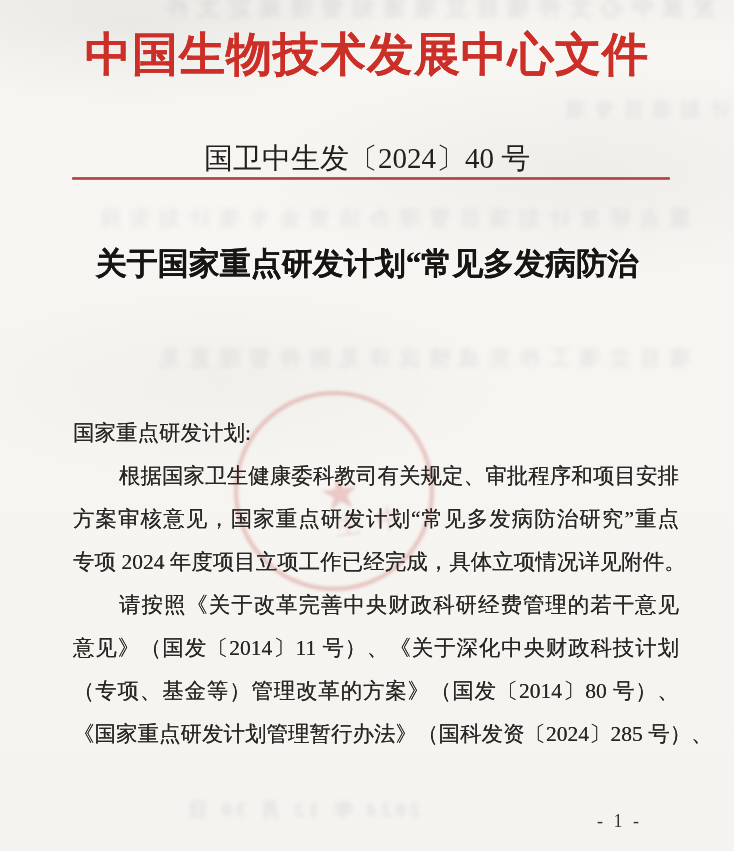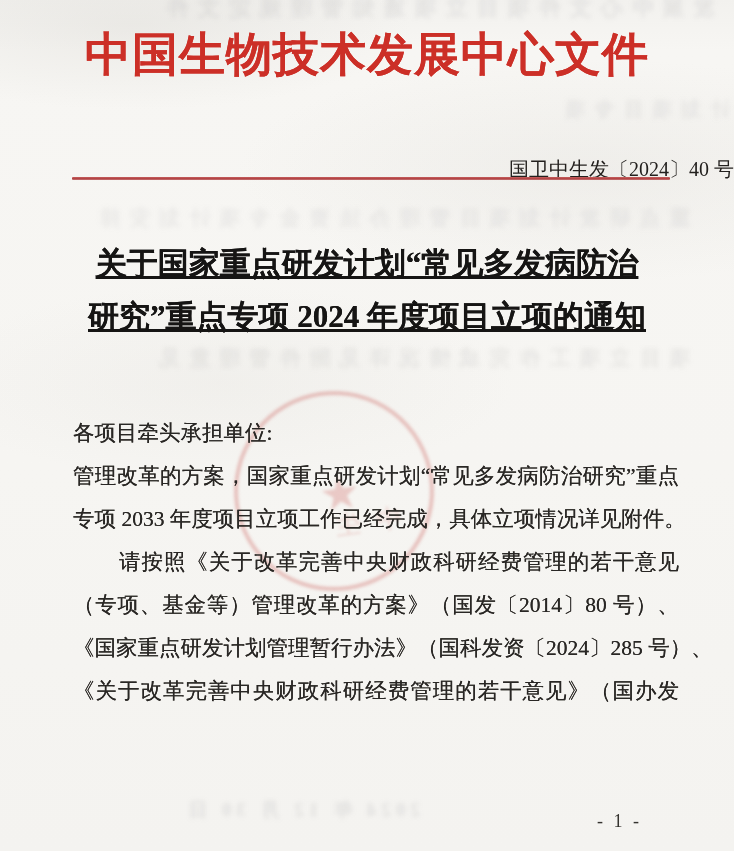--- a/index.html
+++ b/index.html
@@ -42,42 +42,40 @@
     text-align: center;
     font-size: 46px;
     font-weight: 700;
     color: #cc2f27;
     letter-spacing: 1px;
     text-shadow: 0 0 0.6px #cc2f27;
   }
   .doc-number {
     position: absolute;
     top: 139px; left: 0; right: 0;
-    text-align: right;
-    font-size: 20px;
+    text-align: center;
+    font-size: 29px;
     color: #23201e;
-    margin-top: 17px;
   }
   .red-rule {
     position: absolute;
     top: 177px; left: 72px;
     width: 598px; height: 3px;
     background: linear-gradient(180deg, #c5605f 0%, #b03f40 60%, #c87c7c 100%);
     border-radius: 1px;
   }
   .doc-title {
     position: absolute;
     top: 237px; left: 20px; right: 20px;
     text-align: center;
     font-size: 31px;
     font-weight: 700;
     color: #161514;
     line-height: 53px;
     text-shadow: 0 0 0.4px #161514;
-    text-decoration: underline;
   }
   .body-text {
     position: absolute;
     top: 412px; left: 73px;
     width: 606px;
     font-size: 21.5px;
     color: #29272559;
     color: #292725;
     line-height: 43px;
   }
@@ -142,34 +140,34 @@
   <div class="smudge smudge-bottom">2024 年 12 月 30 日</div>
 
   <div class="doc-header-title">中国生物技术发展中心文件</div>
 
   <div class="doc-number">国卫中生发〔2024〕40 号</div>
 
   <div class="red-rule"></div>
 
   <div class="doc-title">
     <div>关于国家重点研发计划“常见多发病防治</div>
-    <div>研究”重点专项 2024 年度项目立项的通知</div>
   </div>
 
   <div class="seal">
     <div class="seal-ring"></div>
     <div class="seal-star">★</div>
     <div class="seal-glyphs">中生</div>
   </div>
 
   <div class="body-text">
-    <div class="body-line first">各项目牵头承担单位:</div>
-    <div class="body-line">管理改革的方案，国家重点研发计划“常见多发病防治研究”重点</div>
-    <div class="body-line">专项 2033 年度项目立项工作已经完成，具体立项情况详见附件。</div>
+    <div class="body-line first">国家重点研发计划:</div>
+    <div class="body-line indent">根据国家卫生健康委科教司有关规定、审批程序和项目安排</div>
+    <div class="body-line">方案审核意见，国家重点研发计划“常见多发病防治研究”重点</div>
+    <div class="body-line">专项 2024 年度项目立项工作已经完成，具体立项情况详见附件。</div>
     <div class="body-line indent">请按照《关于改革完善中央财政科研经费管理的若干意见</div>
+    <div class="body-line">意见》（国发〔2014〕11 号）、《关于深化中央财政科技计划</div>
     <div class="body-line">（专项、基金等）管理改革的方案》（国发〔2014〕80 号）、</div>
     <div class="body-line">《国家重点研发计划管理暂行办法》（国科发资〔2024〕285 号）、</div>
-    <div class="body-line">《关于改革完善中央财政科研经费管理的若干意见》（国办发</div>
   </div>
 
   <div class="page-number">- 1 -</div>
 
 </div>
 
 </body></html>

